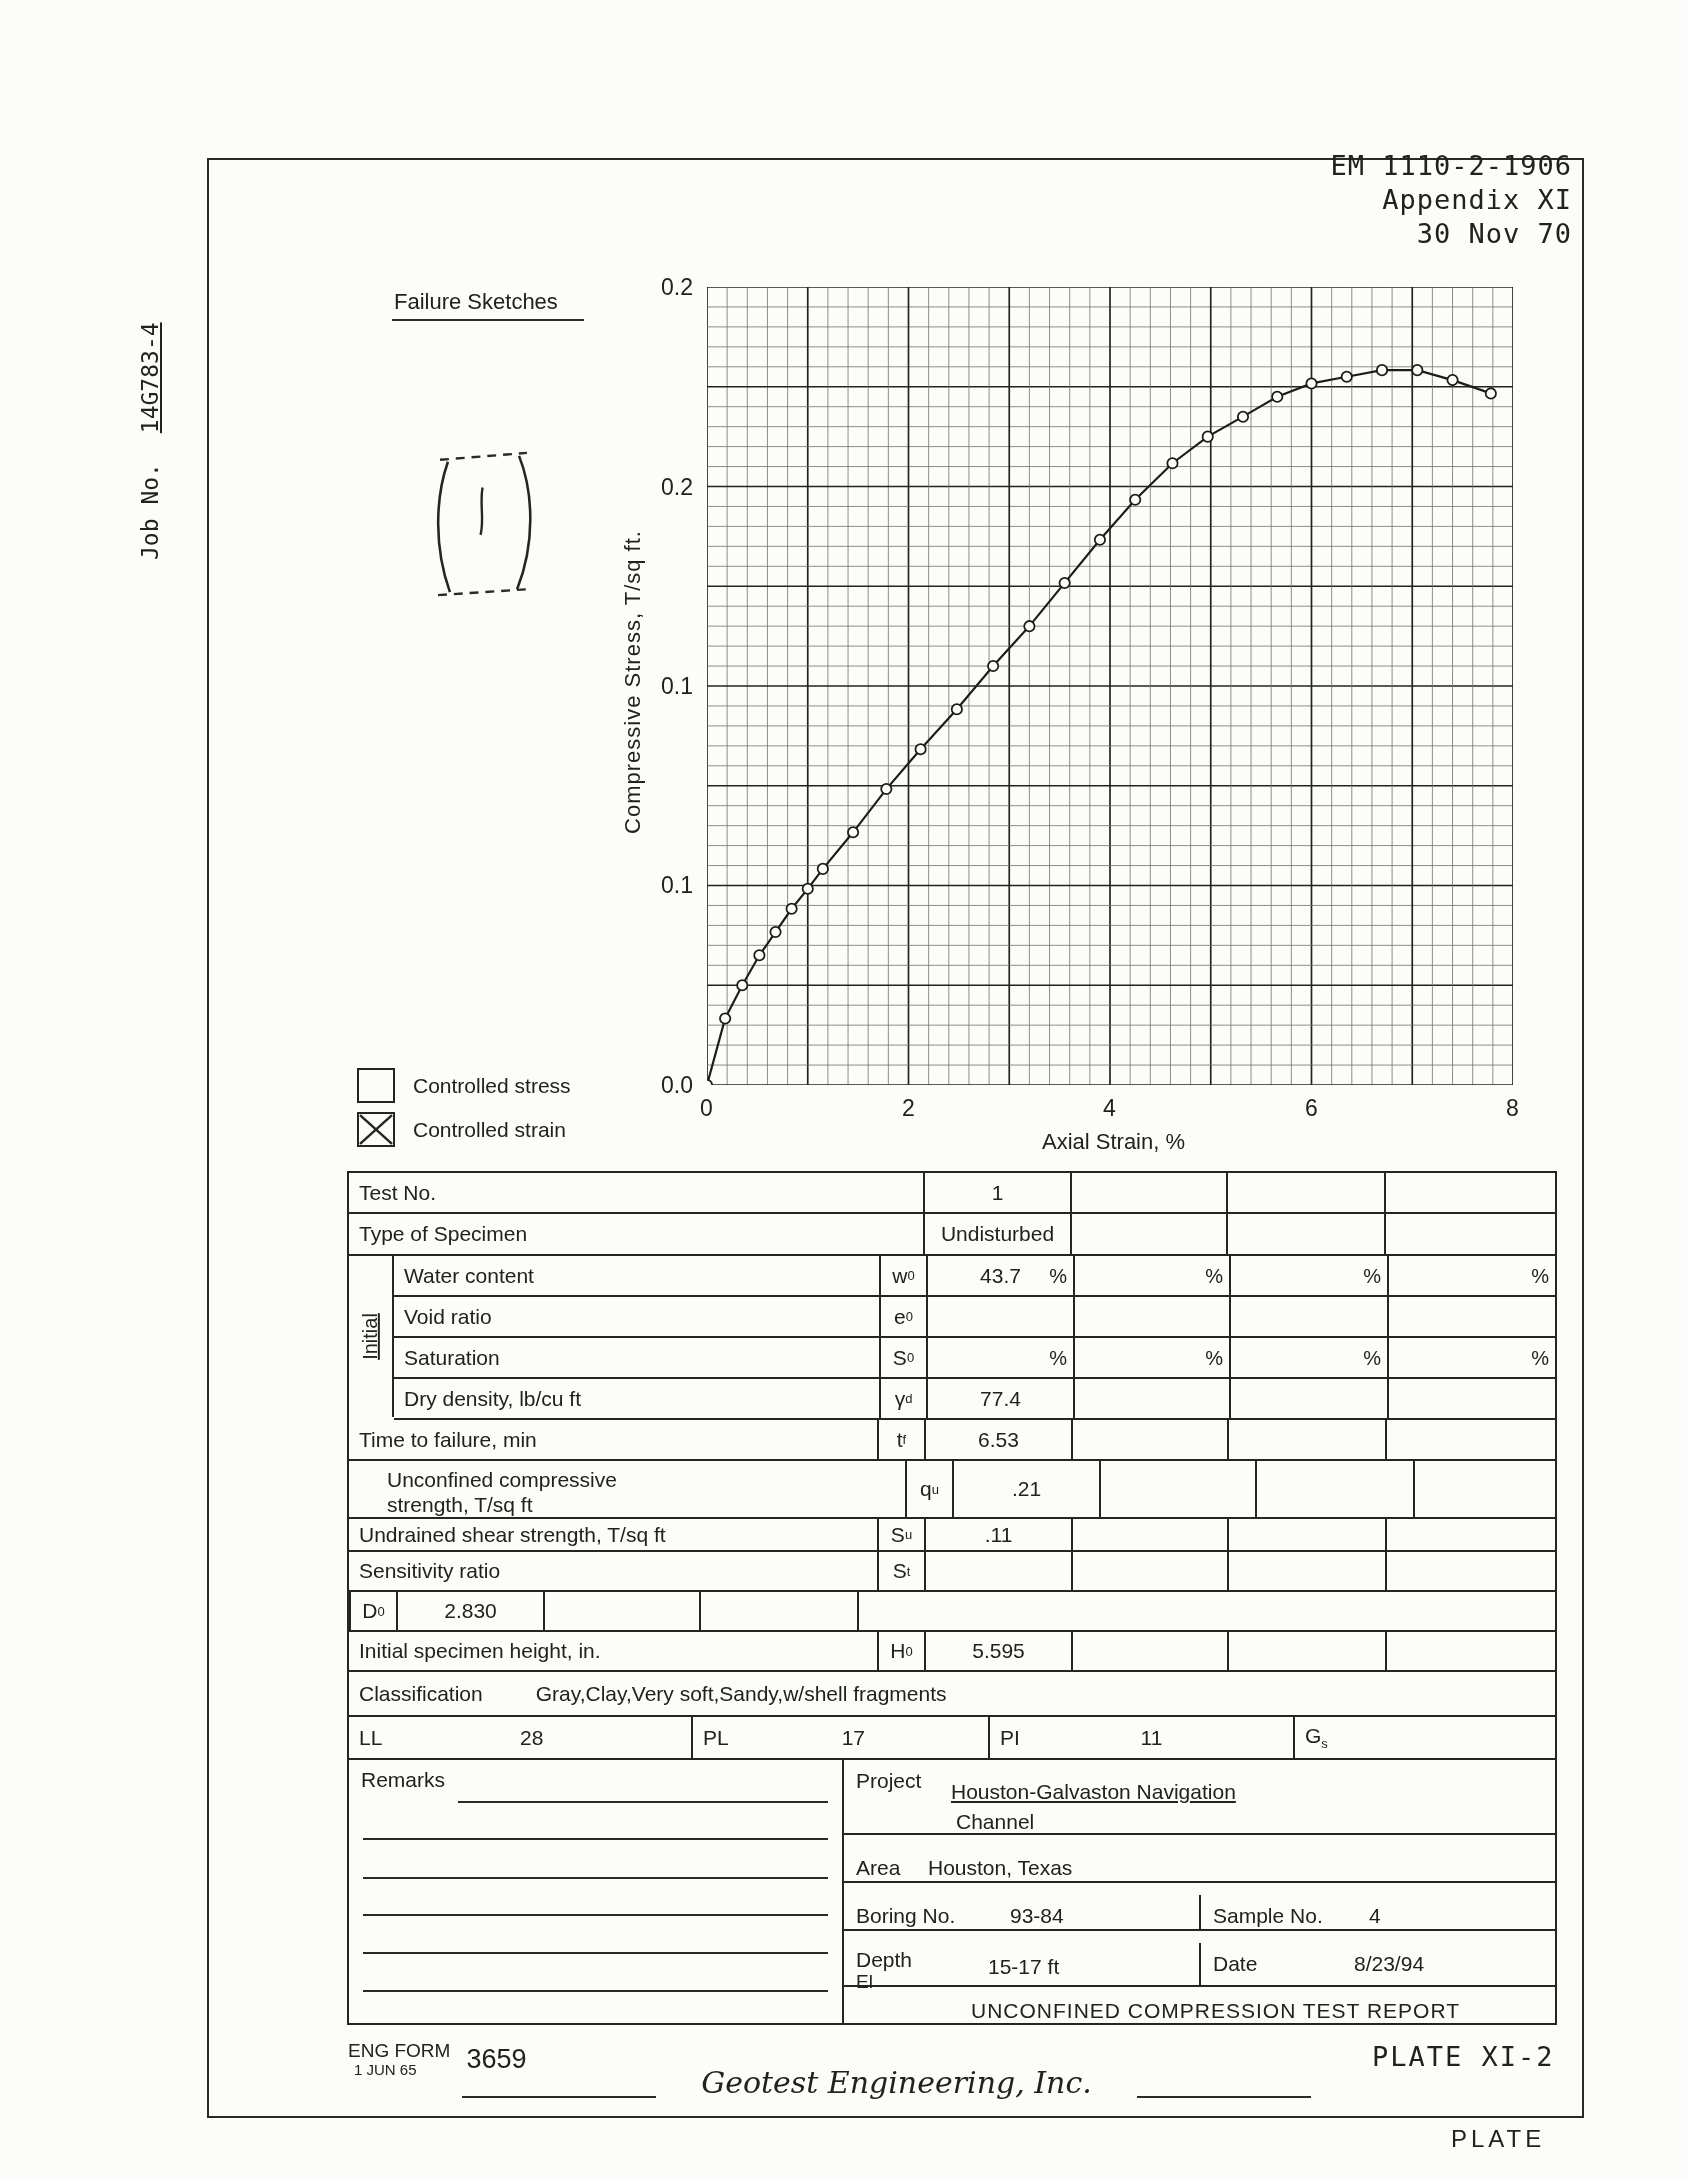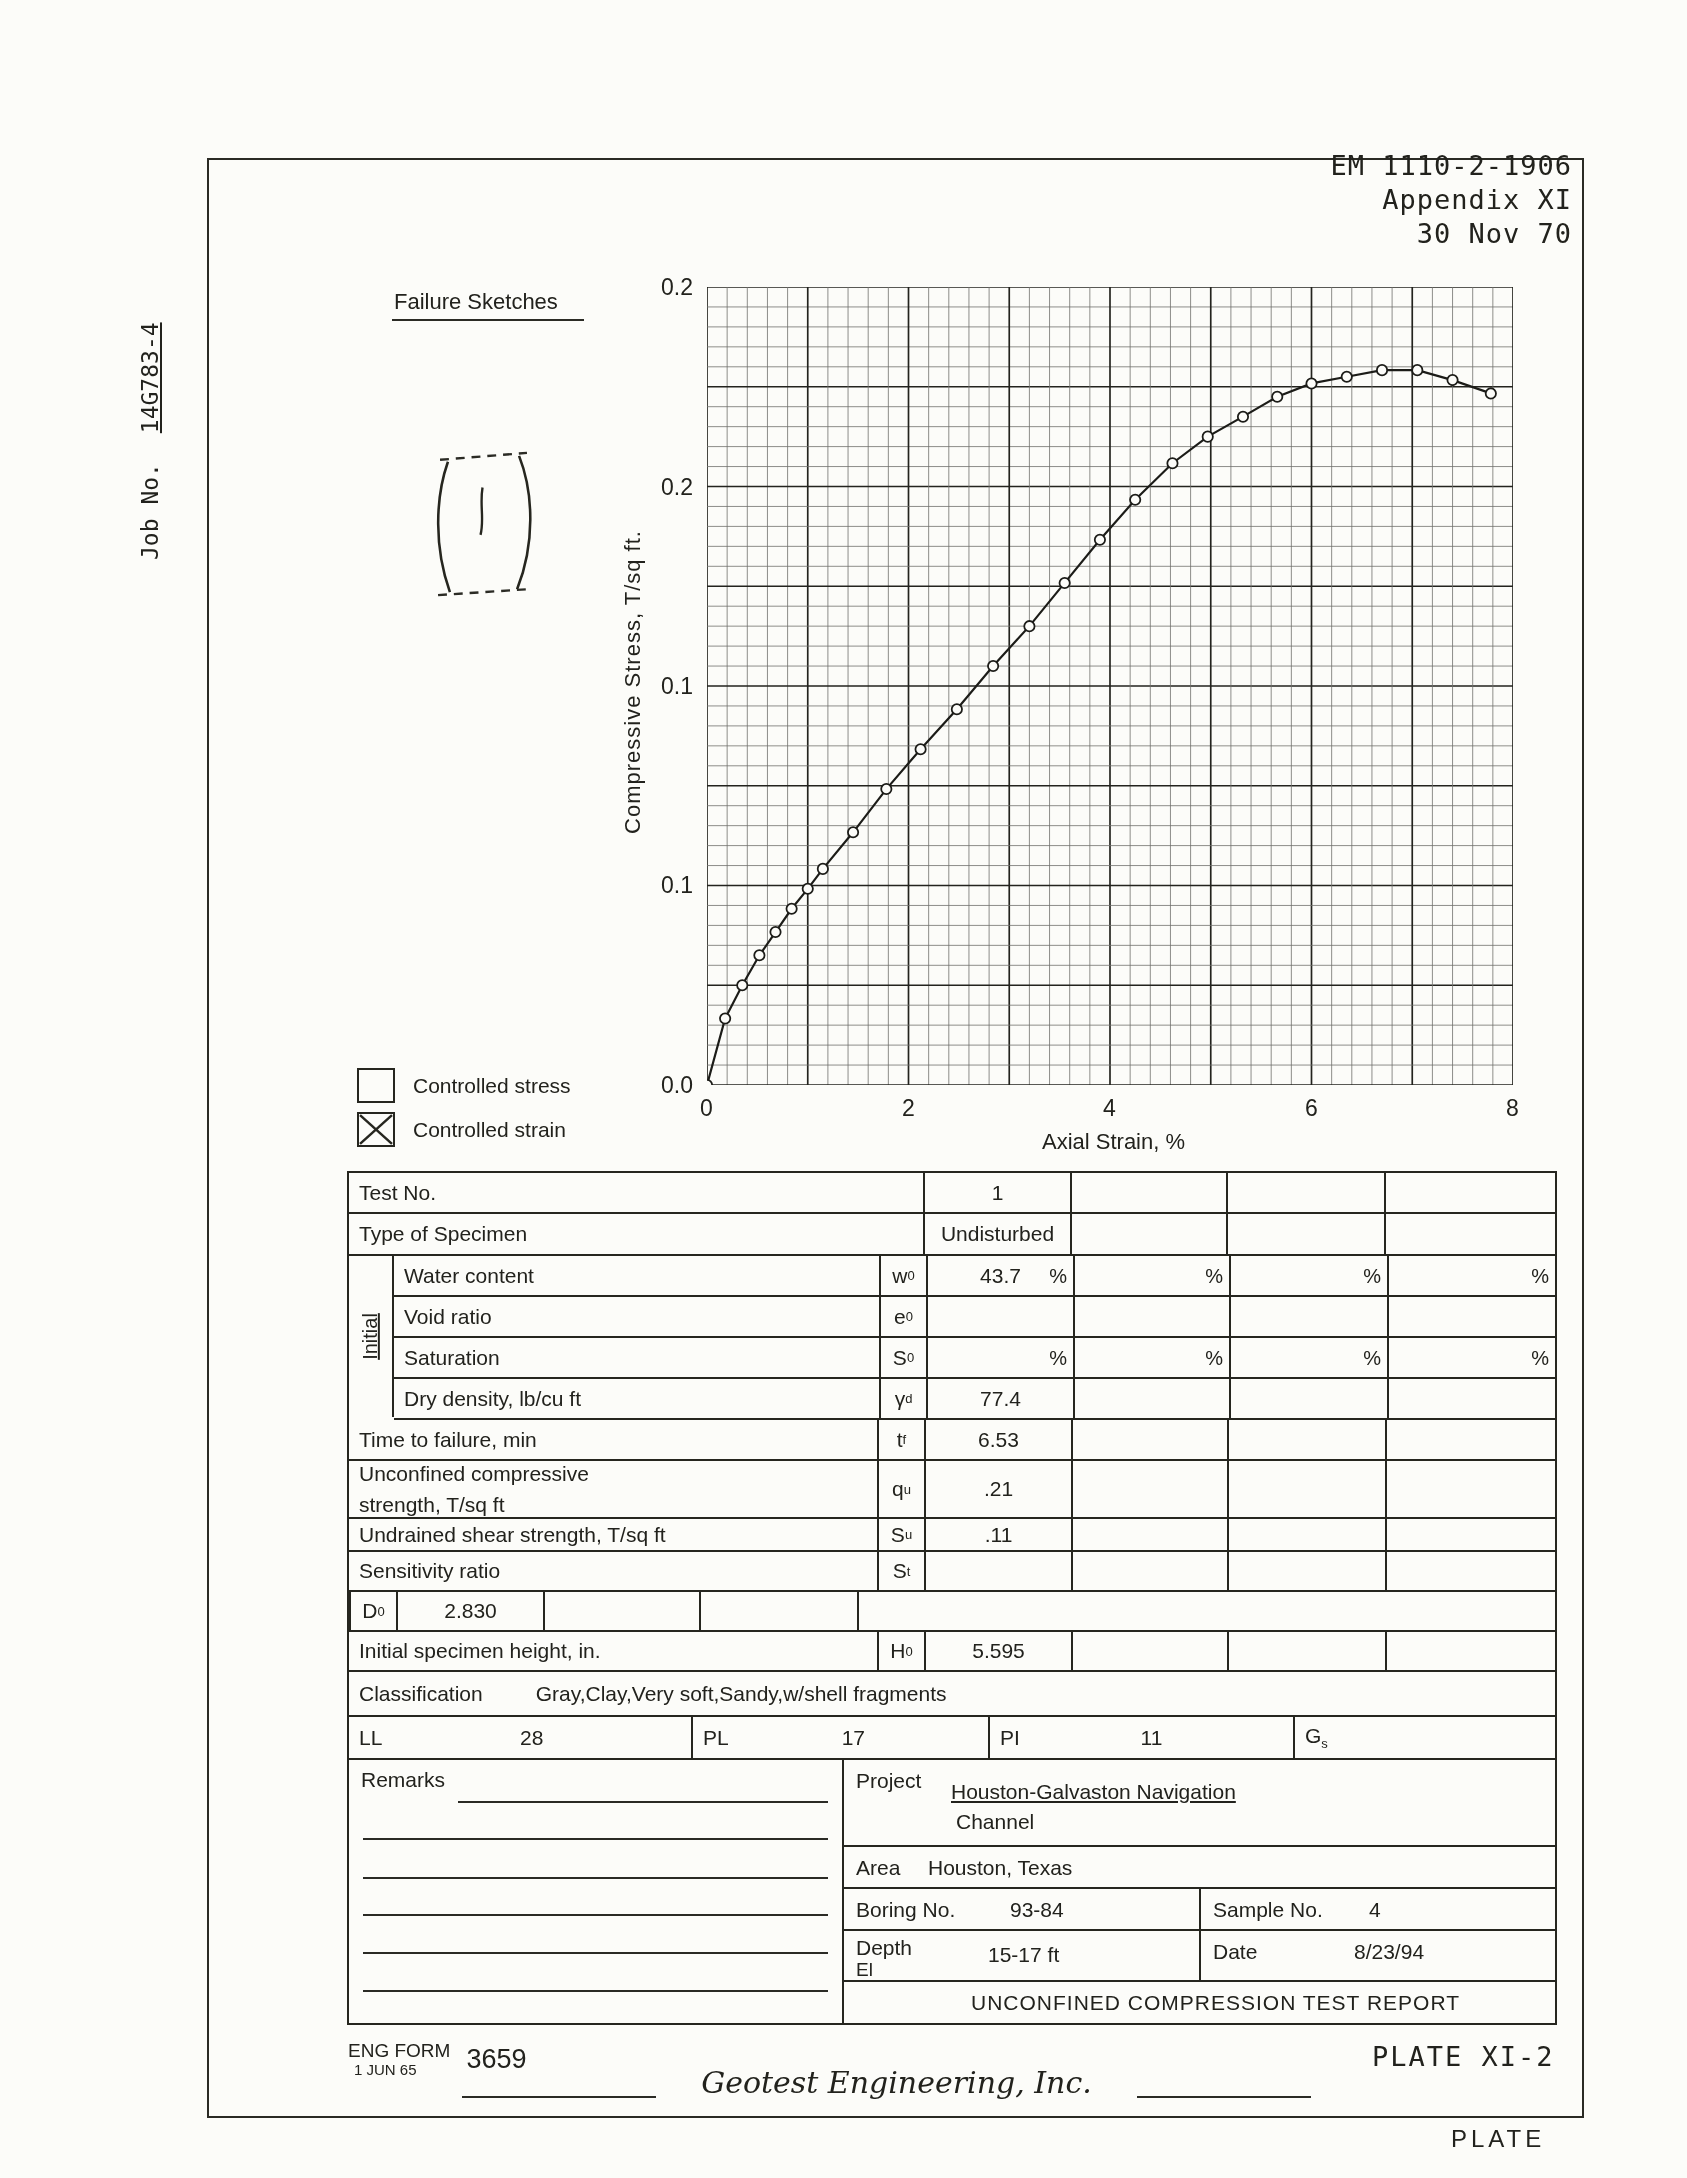--- a/index.html
+++ b/index.html
@@ -49,32 +49,32 @@
   .labm { width:528px; }
   .labi { width:485px; }
   .sym  { width:47px; padding:0 4px; justify-content:center; }
   .v    { position:relative; justify-content:center; padding:0 6px; }
   .v1 { width:147px; } .v2 { width:156px; } .v3 { width:158px; } .v4 { flex:1; }
   .pct { position:absolute; right:6px; top:50%; transform:translateY(-50%); font-size:20px; }
   .ind { margin-left:45px; }
   .initial-strip { position:absolute; left:0; top:82px; width:45px; height:162px;
     border-right:2px solid #26261f; display:flex; align-items:center; justify-content:center; }
   .initial-strip span { transform:rotate(-90deg); white-space:nowrap; font-size:20px; text-decoration:underline; }
-  .two-line { flex-direction:column; align-items:flex-start; justify-content:space-between; line-height:25px; }
+  .two-line { flex-direction:column; align-items:flex-start; justify-content:flex-end; line-height:25px;margin-left:28px; }
   sub { font-size:0.62em; }
 
   .class-row .clabel { margin-right:53px; }
   .att { position:relative; }
   .attw1 { width:342px; } .attw2 { width:297px; } .attw3 { width:305px; } .attw4 { flex:1; }
   .att .aval { flex:1; text-align:center; }
 
   
   .rem-cell { width:493px; position:relative; border-left:none; padding:8px 12px; font-size:21px; }
   .rem-line { position:absolute; border-top:2px solid #2b2b25; height:0; }
-  .proj-cell { flex:1; border-left:2px solid #26261f; display:flex; flex-direction:column; }
+  .proj-cell { flex:1; border-left:2px solid #26261f; display:flex; flex-direction:column;gap:12px; }
   .prow { position:relative; border-bottom:2px solid #26261f; font-size:21px; }
   .prow.plast { border-bottom:none; flex:1; display:flex; align-items:center; justify-content:center; letter-spacing:1px;padding-left:32px; }
   .psplit { display:flex; }
   .psub-l { width:357px; border-right:2px solid #26261f; position:relative; }
   .psub-r { flex:1; position:relative; }
   .plbl { position:absolute; left:12px; top:9px; }
   .pval { position:absolute; }
 
   
   .eng-form { position:absolute; left:348px; top:2041px; display:flex; align-items:center; gap:16px; }

